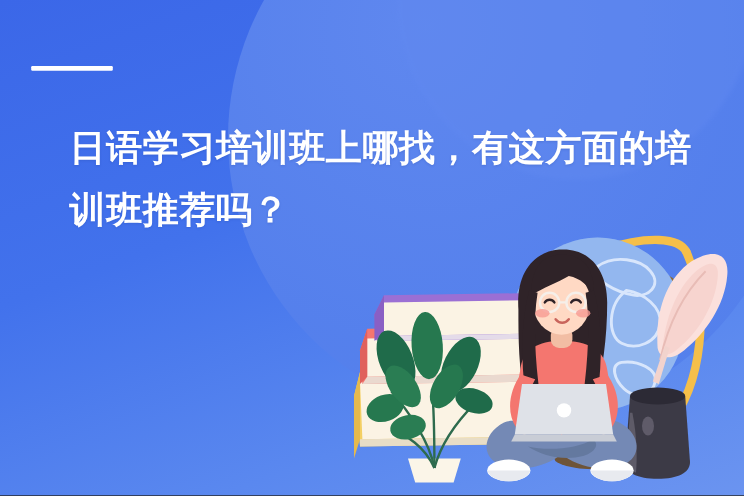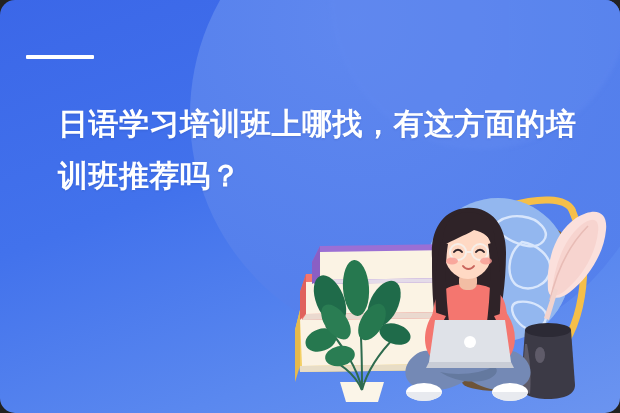--- a/index.html
+++ b/index.html
@@ -5,21 +5,20 @@
   html,body{margin:0;padding:0;background:#222;}
   *{box-sizing:border-box;}
 
   #banner{
     position:relative;
     width:620px;
     height:413px;
     overflow:hidden;
     font-family:"Liberation Sans","DejaVu Sans",sans-serif;
     background:linear-gradient(160deg,#3b67e8 0%,#4272ec 40%,#5a88ef 75%,#6b94f0 100%);
-    border-radius:15px;
   }
 
   
   .deco-circle{
     position:absolute;
     border-radius:50%;
     background:#5782ec;
     opacity:.95;
   }
   #circle-main{

